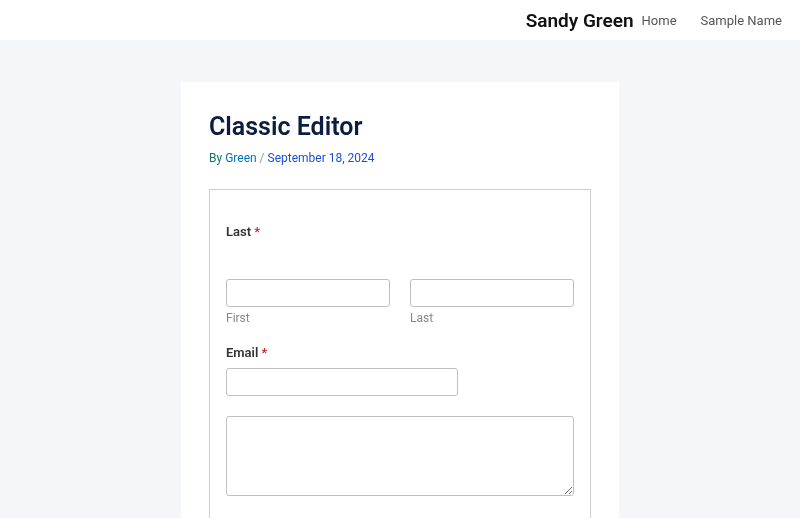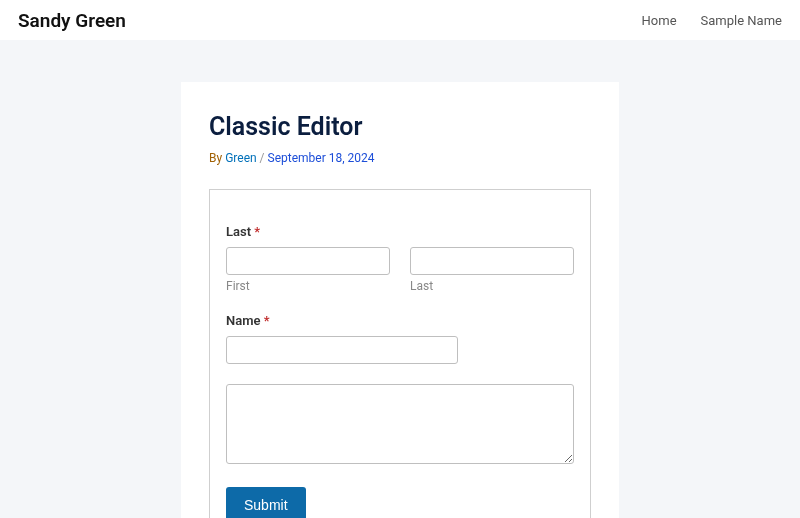--- a/index.html
+++ b/index.html
@@ -6,21 +6,21 @@
     body {
       font-family: -apple-system, BlinkMacSystemFont, "Segoe UI", Roboto, Helvetica, Arial, sans-serif;
       background: #f4f6f9;
       color: #333;
       font-size: 14px;
     }
     .header {
       background: #fff;
       display: flex;
       align-items: center;
-      justify-content: space-between;
+      justify-content: flex-end;
       padding: 12px 18px;
       height: 40px;
     }
     .site-title {
       font-size: 19px;
       font-weight: 600;
       color: #111;
     }
     .nav { display: flex; gap: 24px; margin-left: 8px; }
     .nav a {
@@ -43,38 +43,38 @@
       font-size: 25px;
       font-weight: 600;
       color: #0b1e3f;
       margin-bottom: 10px;
     }
     .meta {
       font-size: 12px;
       color: #0170b9;
       margin-bottom: 24px;
     }
-    .meta .by { color: #a16207; }
+    .meta .by { color: #0f766e; }
     .meta .sep { color: #999; }
     .meta .date { color: #1d4ed8; }
     .form-box {
       border: 1px solid #cfcfcf;
       padding: 34px 16px 20px 16px;
     }
     .form-group { margin-bottom: 20px; }
     .label {
       font-size: 13px;
       font-weight: 600;
       color: #333;
       margin-bottom: 8px;
       display: block;
     }
     .req { color: #c02b2b; }
     .name-row { display: flex; gap: 20px; }
-    .name-col { flex: 1; }
+    .name-col { flex: 1; margin-top: 32px; }
     .text-input {
       width: 100%;
       height: 28px;
       border: 1px solid #bfbfbf;
       border-radius: 3px;
       padding: 0 6px;
       font-size: 13px;
     }
     .sub-label {
       font-size: 12px;
@@ -141,21 +141,21 @@
           </div>
           <div class="name-col">
             <input type="text" class="text-input" style="">
             <span class="sub-label">Last</span>
           </div>
         </div>
       </div>
 
       <div class="form-group">
         <span class="label">
-          <span>Name </span><span class="req">*</span>
+          <span>Email </span><span class="req">*</span>
         </span>
         <input type="text" class="email-input" style="">
       </div>
 
       <div class="form-group">
         <textarea class="textarea-input" style=""></textarea>
       </div>
 
       <button class="submit-btn">Submit</button>
 

